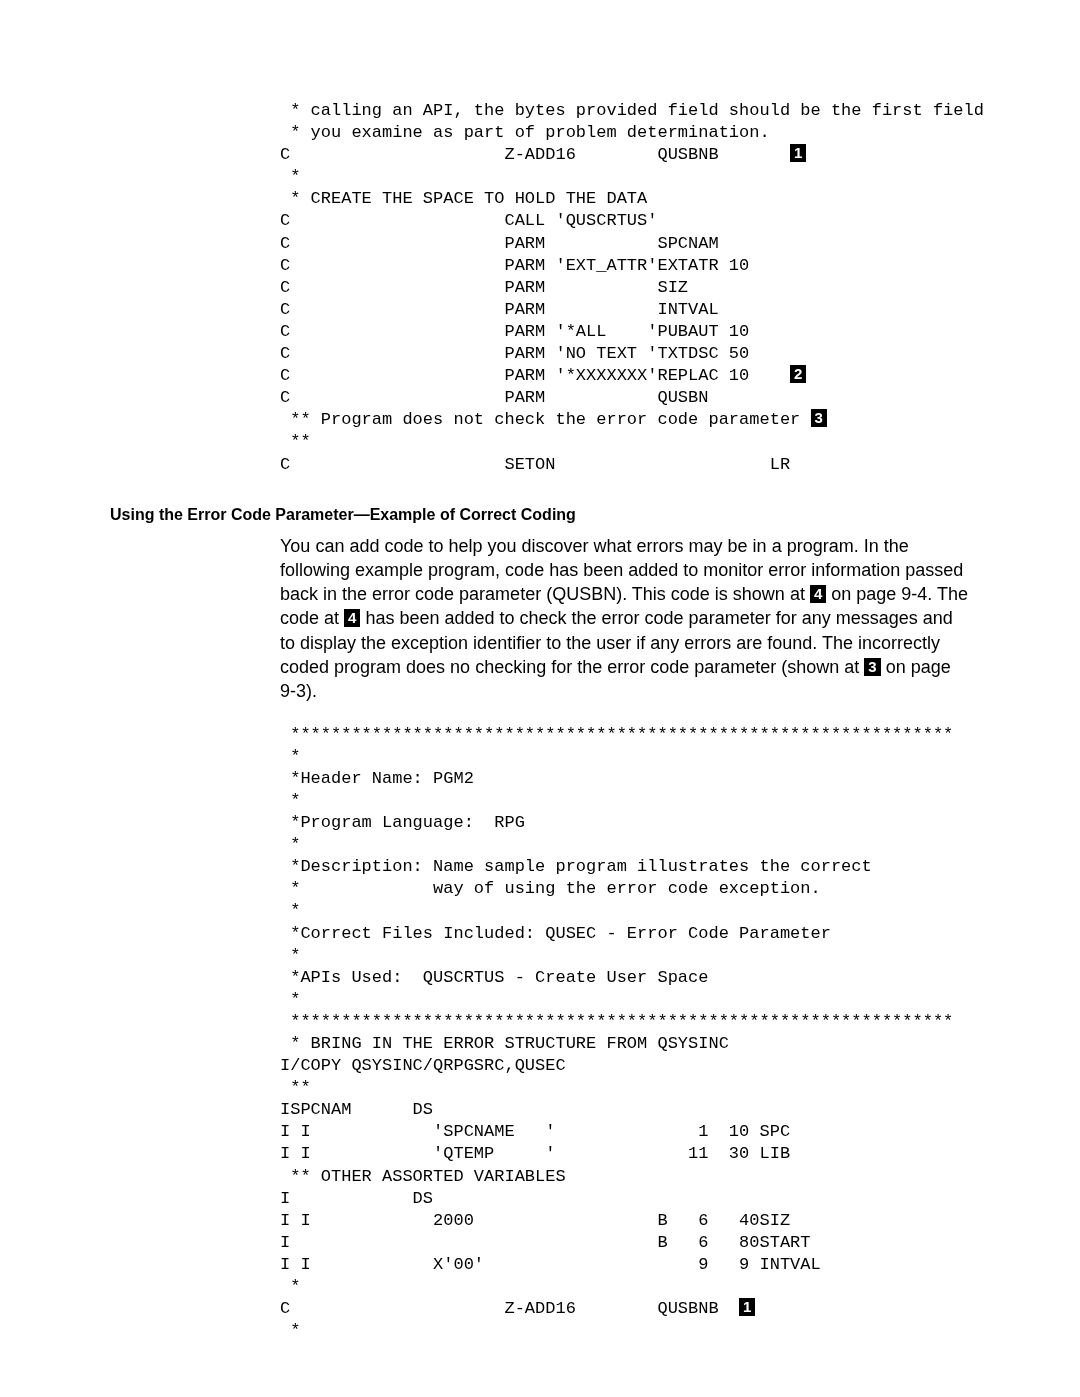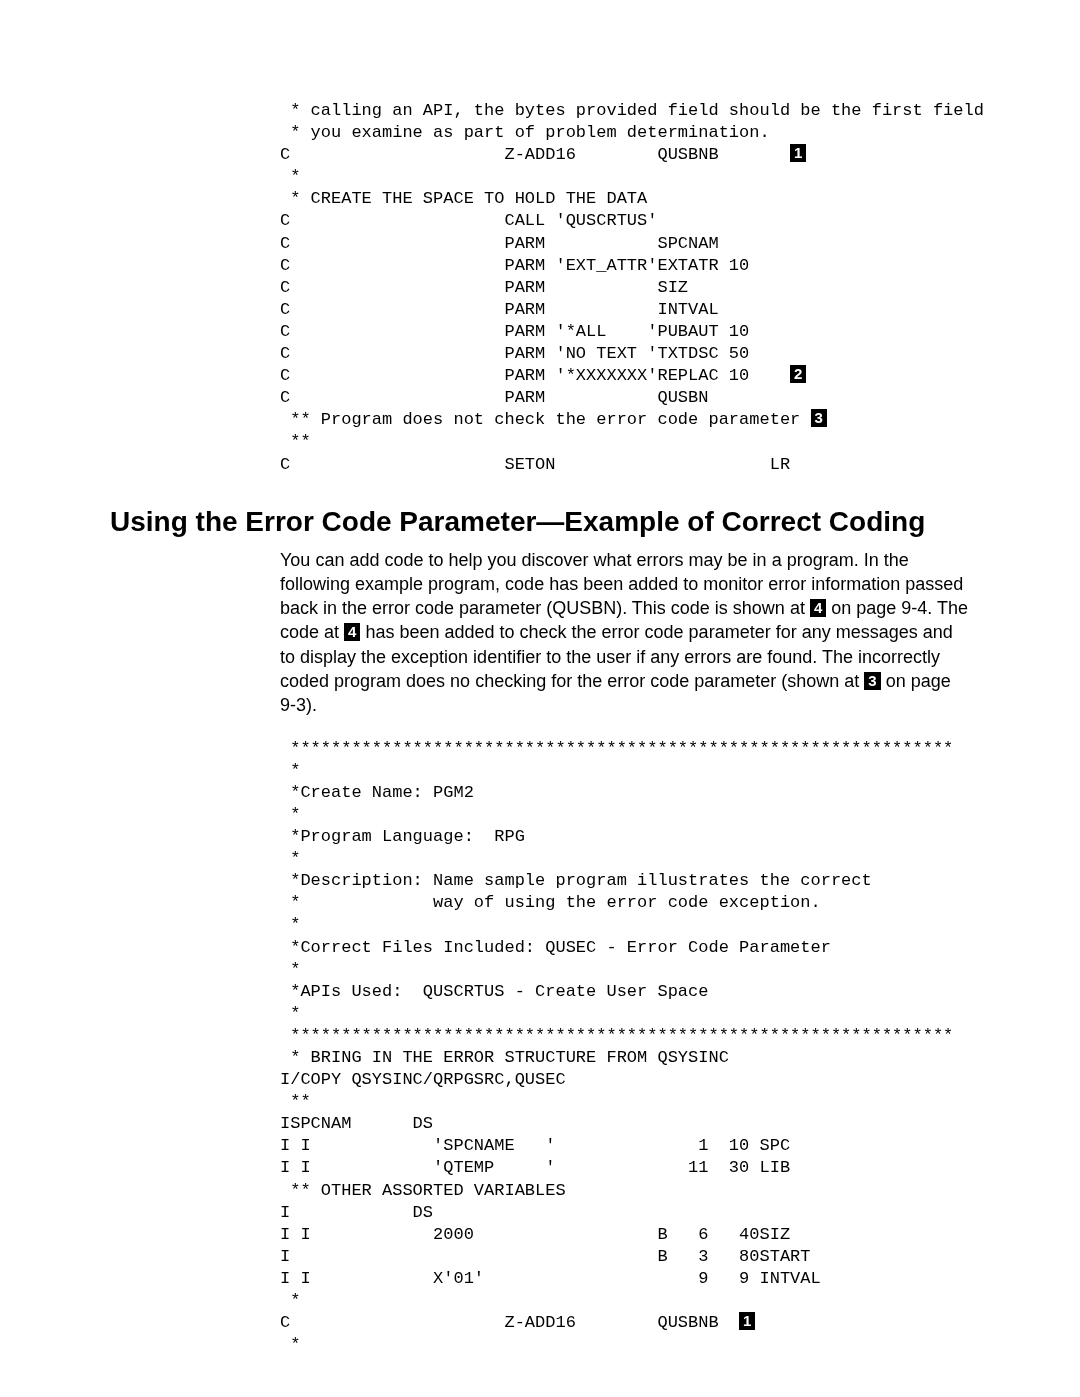--- a/index.html
+++ b/index.html
@@ -24,21 +24,21 @@
   .code-block-bottom {
     font-family: "Courier New", Courier, monospace;
     font-size: 17px;
     line-height: 1.3;
     white-space: pre;
     margin-left: 170px;
     margin-top: 20px;
   }
   .section-heading {
     font-family: Arial, Helvetica, sans-serif;
-    font-size: 28px;
+    font-size: 16px;
     font-weight: bold;
     margin: 0 0 10px 0;
   }
   .body-text {
     font-family: Arial, Helvetica, sans-serif;
     font-size: 18px;
     line-height: 1.35;
     margin-left: 170px;
   }
   .callout {
@@ -75,40 +75,40 @@
 <span> ** Program does not check the error code parameter </span><span class="callout">3</span>
 <span> **</span>
 <span>C                     SETON                     LR</span></div>
 
   <h2 class="section-heading">Using the Error Code Parameter—Example of Correct Coding</h2>
 
   <div class="body-text"><span>You can add code to help you discover what errors may be in a program.  In the following example program, code has been added to monitor error information passed back in the error code parameter (QUSBN).  This code is shown at </span><span class="callout">4</span><span> on page 9-4.  The code at </span><span class="callout">4</span><span> has been added to check the error code parameter for any messages and to display the exception identifier to the user if any errors are found.  The incorrectly coded program does no checking for the error code parameter (shown at </span><span class="callout">3</span><span> on page 9-3).</span></div>
 
   <div class="code-block-bottom"><span> *****************************************************************</span>
 <span> *</span>
-<span> *Create Name: PGM2</span>
+<span> *Header Name: PGM2</span>
 <span> *</span>
 <span> *Program Language:  RPG</span>
 <span> *</span>
 <span> *Description: Name sample program illustrates the correct</span>
 <span> *             way of using the error code exception.</span>
 <span> *</span>
 <span> *Correct Files Included: QUSEC - Error Code Parameter</span>
 <span> *</span>
 <span> *APIs Used:  QUSCRTUS - Create User Space</span>
 <span> *</span>
 <span> *****************************************************************</span>
 <span> * BRING IN THE ERROR STRUCTURE FROM QSYSINC</span>
 <span>I/COPY QSYSINC/QRPGSRC,QUSEC</span>
 <span> **</span>
 <span>ISPCNAM      DS</span>
 <span>I I            'SPCNAME   '              1  10 SPC</span>
 <span>I I            'QTEMP     '             11  30 LIB</span>
 <span> ** OTHER ASSORTED VARIABLES</span>
 <span>I            DS</span>
 <span>I I            2000                  B   6   40SIZ</span>
-<span>I                                    B   3   80START</span>
-<span>I I            X'01'                     9   9 INTVAL</span>
+<span>I                                    B   6   80START</span>
+<span>I I            X'00'                     9   9 INTVAL</span>
 <span> *</span>
 <span>C                     Z-ADD16        QUSBNB  </span><span class="callout">1</span>
 <span> *</span></div>
 
 </div>
 
 </body></html>

